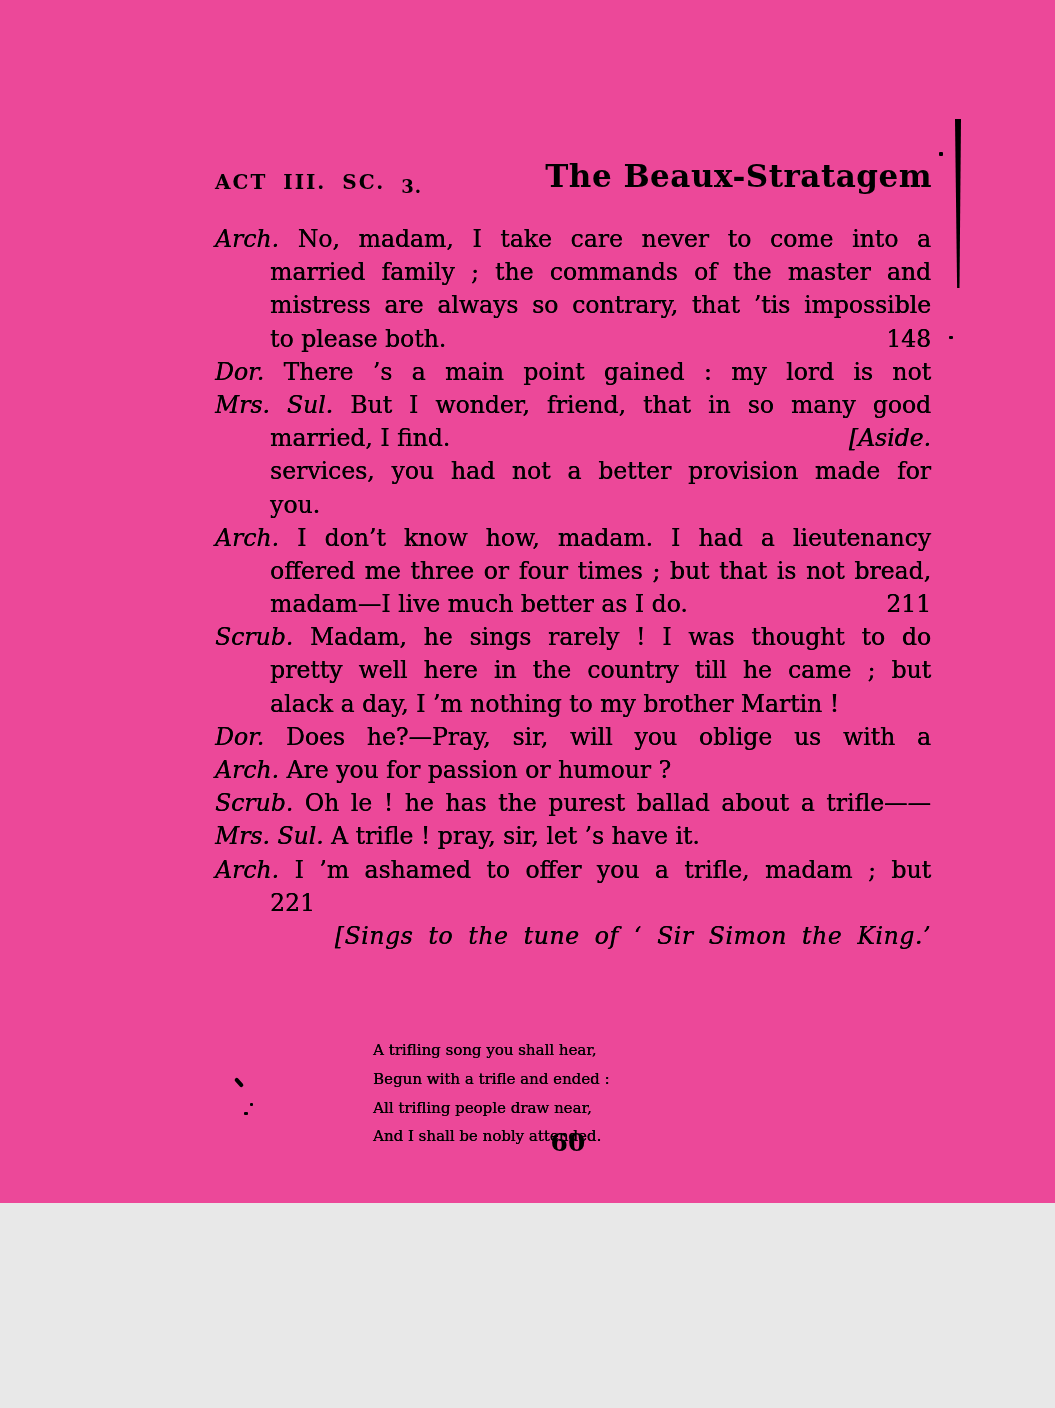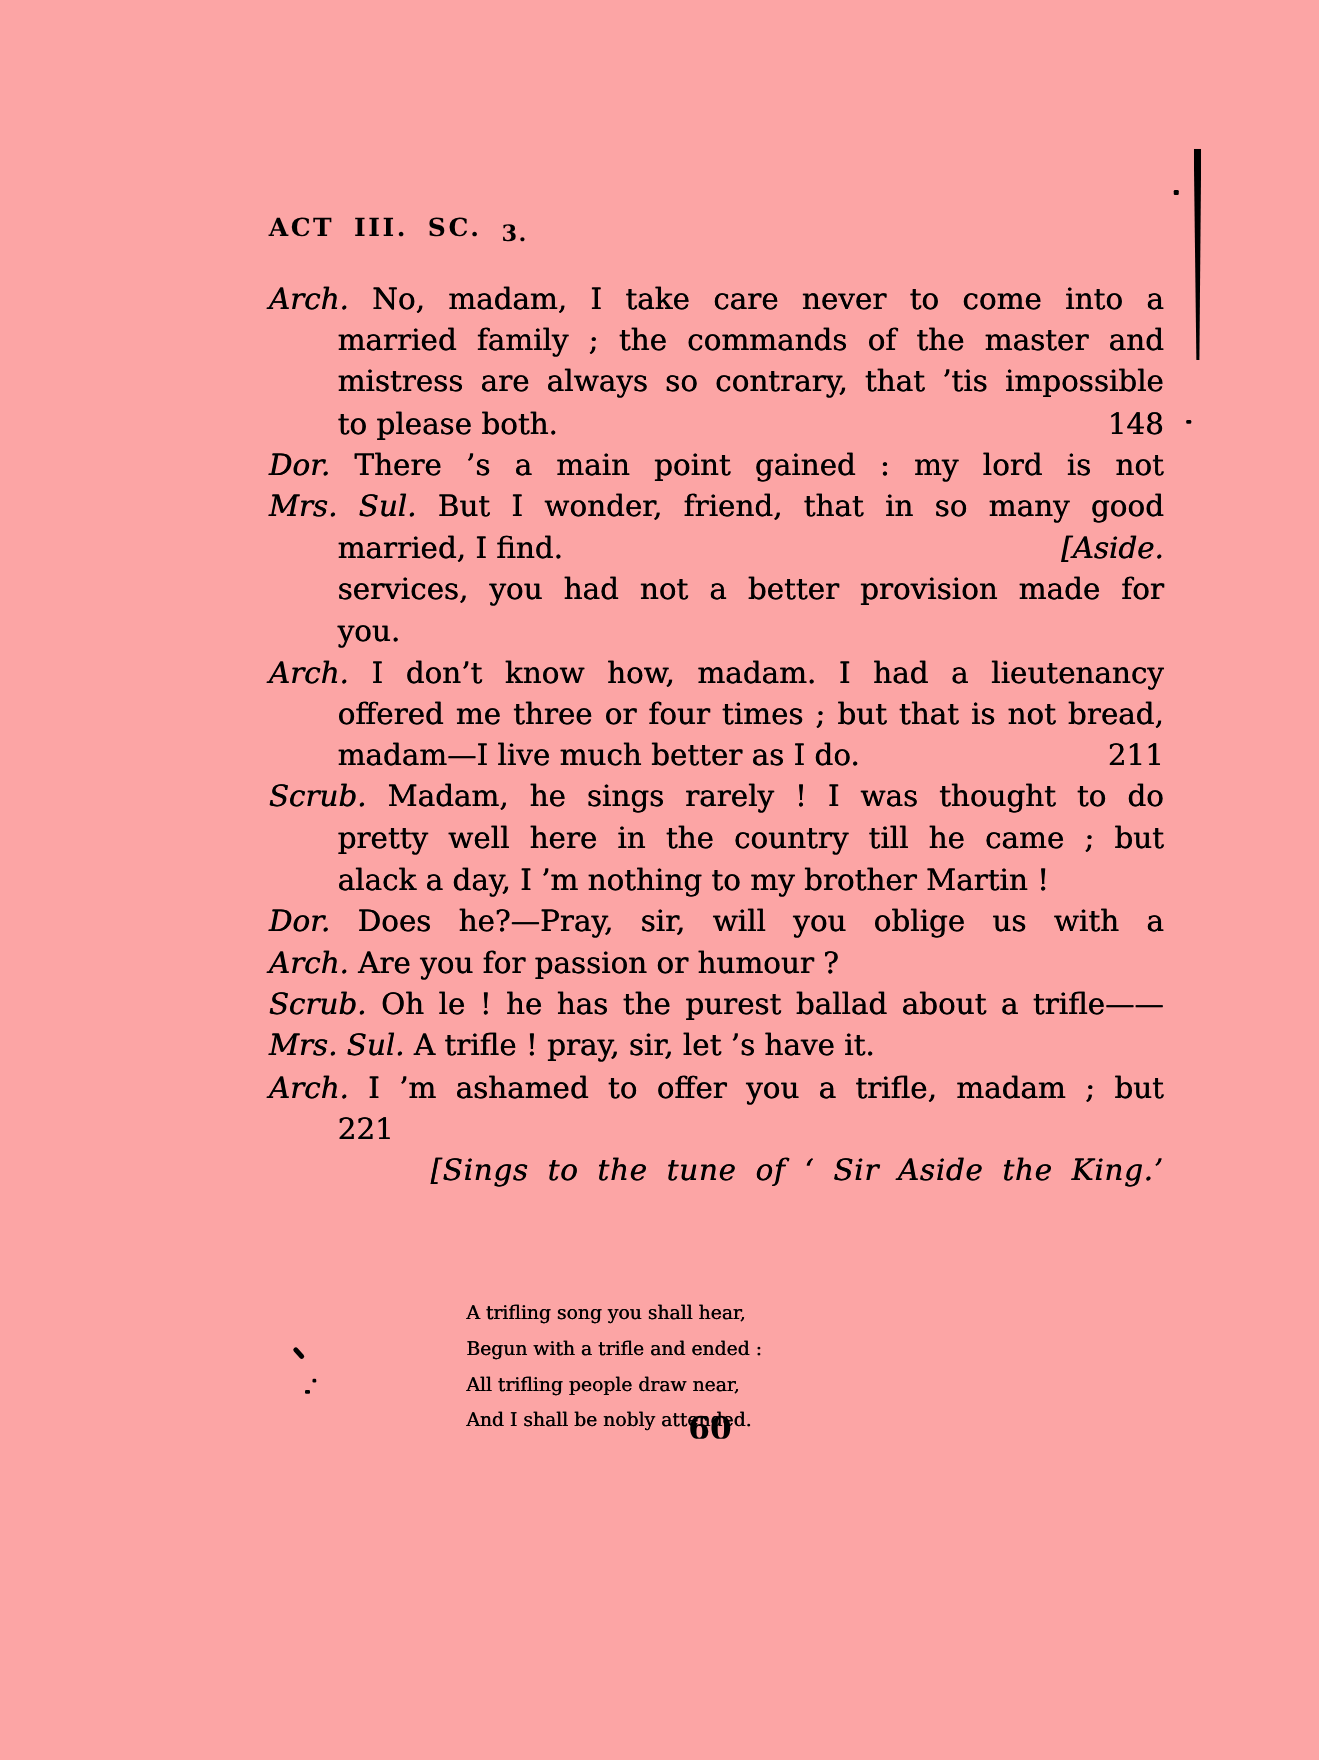--- a/index.html
+++ b/index.html
@@ -1,19 +1,19 @@
 <!DOCTYPE html>
 <html><head>
 <meta charset="utf-8">
 <style>
   html,body{margin:0;padding:0;background:#e8e8e8;}
   .page{
     position:relative;
-    width:1055px;height:1408px;
-    background:#fca5a5;
+    width:1055px;height:1203px;
+    background:#ec4899;
     overflow:hidden;
     font-family:"DejaVu Serif", serif;
     color:#000;
   }
   
   .header-left{
     position:absolute;left:215px;top:170px;
     font-size:20px;font-weight:bold;
     letter-spacing:2px;word-spacing:7px;
   }
@@ -67,20 +67,21 @@
 </style>
 </head>
 <body>
 
 <div class="page">
 
   <div class="header-left">
     <span>ACT III. SC.</span>
     <span class="scene-num">3.</span>
   </div>
+  <div class="header-right">The Beaux-Stratagem</div>
 
   <div class="ink-bar"></div>
   <div class="speck s1"></div>
   <div class="speck s2"></div>
   <div class="speck s3"></div>
   <div class="speck s4"></div>
   <div class="speck s5"></div>
 
   <div class="main">
 
@@ -163,21 +164,21 @@
     </div>
 
     <div class="line justify">
       <span class="speaker">Arch.</span>
       <span>I ’m ashamed to offer you a trifle, madam ; but</span>
     </div>
     <div class="line indent split">
       <span class="num">221</span>
     </div>
 
-    <div class="line direction">[Sings to the tune of ‘ Sir Aside the King.’</div>
+    <div class="line direction">[Sings to the tune of ‘ Sir Simon the King.’</div>
 
   </div>
 
   <div class="song">
     <div class="song-line">A trifling song you shall hear,</div>
     <div class="song-line">Begun with a trifle and ended :</div>
     <div class="song-line">All trifling people draw near,</div>
     <div class="song-line">And I shall be nobly attended.</div>
   </div>
 

